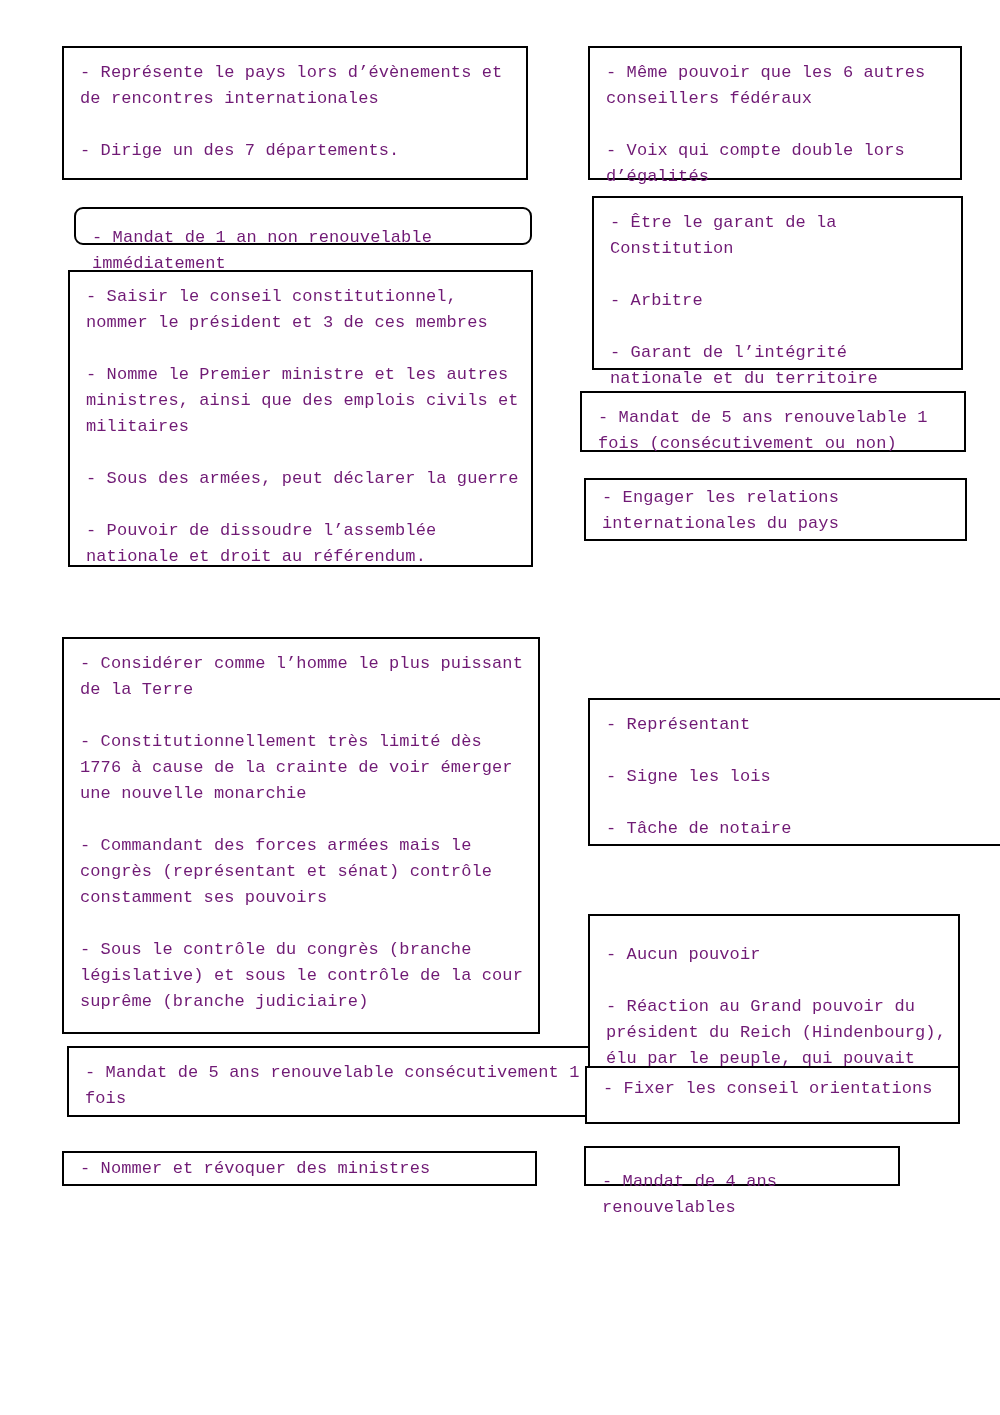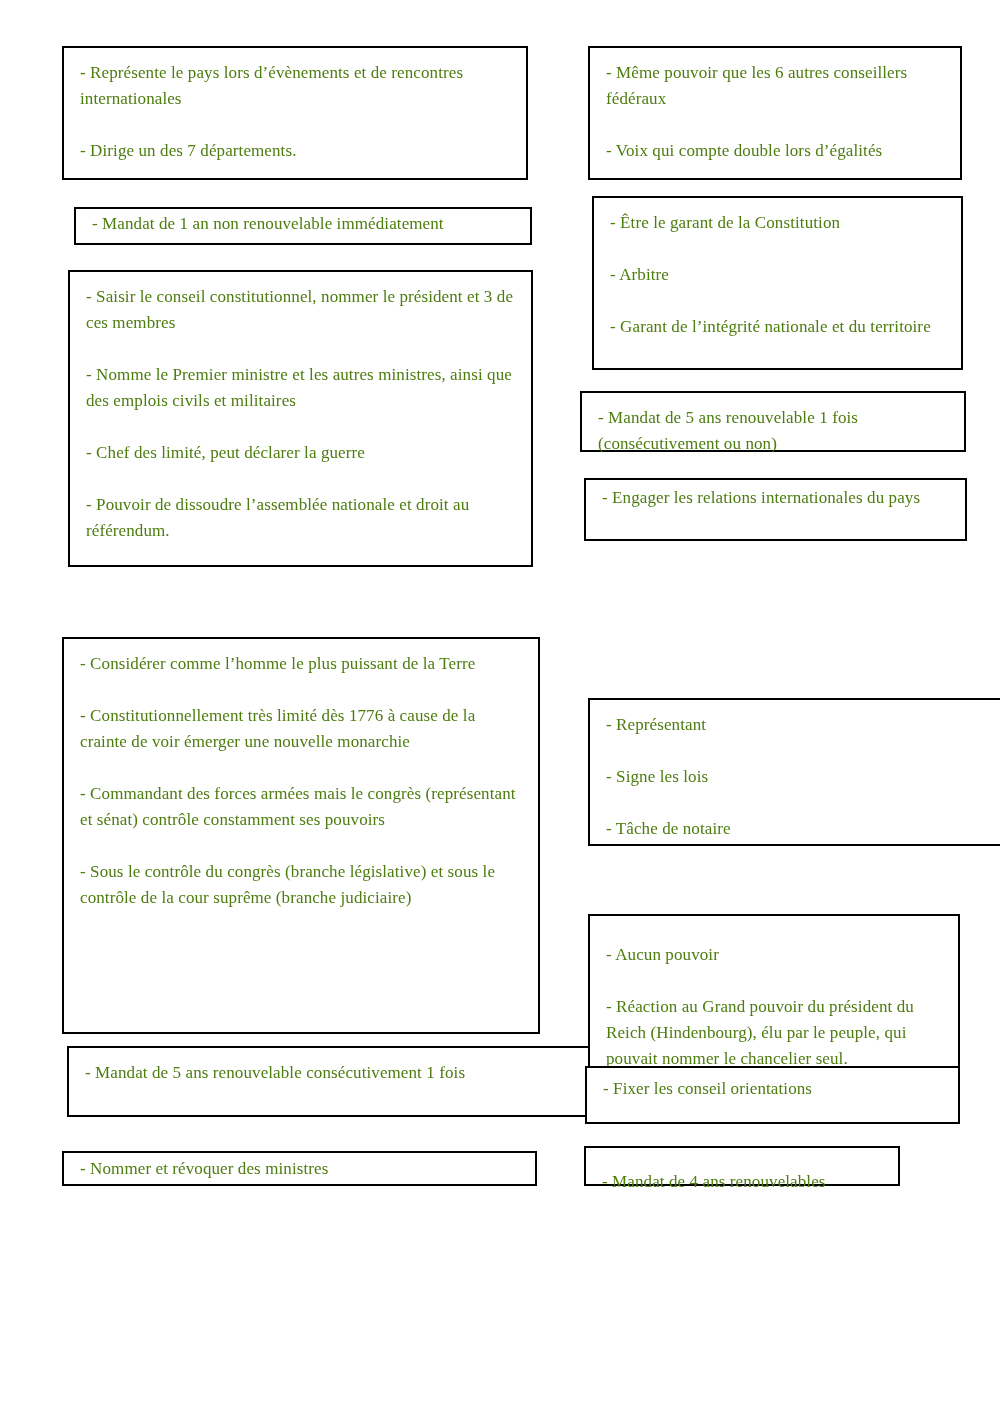--- a/index.html
+++ b/index.html
@@ -7,22 +7,22 @@
     padding: 0;
     background: #ffffff;
   }
   * { box-sizing: border-box; }
 
   .page {
     position: relative;
     width: 1000px;
     height: 1415px;
     background: #ffffff;
-    font-family: Liberation Serif, serif;
-    color: #4d7c0f;
+    font-family: Liberation Mono, monospace;
+    color: #701a75;
     overflow: hidden;
   }
 
   .box {
     position: absolute;
     border: 2px solid #000000;
     background: #ffffff;
     padding: 12px 12px 0 16px;
     font-size: 17px;
     line-height: 26px;
@@ -31,21 +31,21 @@
 
   .box p {
     margin: 0;
   }
   .box p + p {
     margin-top: 26px;
   }
 
   
   #l1 { left: 62px;  top: 46px;   width: 466px; height: 134px; }
-  #l2 { left: 74px;  top: 207px;  width: 458px; height: 38px;  padding-top: 2px; }
+  #l2 { left: 74px;  top: 207px;  width: 458px; height: 38px;  padding-top: 16px; border-radius: 9px; }
   #l3 { left: 68px;  top: 270px;  width: 465px; height: 297px; }
   #l4 { left: 62px;  top: 637px;  width: 478px; height: 397px; }
   #l5 { left: 67px;  top: 1046px; width: 556px; height: 71px;  }
   #l6 { left: 62px;  top: 1151px; width: 475px; height: 35px;  padding-top: 3px; }
 
   
   #r1 { left: 588px; top: 46px;   width: 374px; height: 134px; }
   #r2 { left: 592px; top: 196px;  width: 371px; height: 174px; }
   #r3 { left: 580px; top: 391px;  width: 386px; height: 61px;  }
   #r4 { left: 584px; top: 478px;  width: 383px; height: 63px;  padding-top: 5px; }
@@ -65,21 +65,21 @@
     <p>- Dirige un des 7 départements.</p>
   </div>
 
   <div class="box" id="l2">
     <p>- Mandat de 1 an non renouvelable immédiatement</p>
   </div>
 
   <div class="box" id="l3">
     <p>- Saisir le conseil constitutionnel, nommer le président et 3 de ces membres</p>
     <p>- Nomme le Premier ministre et les autres ministres, ainsi que des emplois civils et militaires</p>
-    <p>- Chef des limité, peut déclarer la guerre</p>
+    <p>- Sous des armées, peut déclarer la guerre</p>
     <p>- Pouvoir de dissoudre l’assemblée nationale et droit au référendum.</p>
   </div>
 
   <div class="box" id="l4">
     <p>- Considérer comme l’homme le plus puissant de la Terre</p>
     <p>- Constitutionnellement très limité dès 1776 à cause de la crainte de voir émerger une nouvelle monarchie</p>
     <p>- Commandant des forces armées mais le congrès (représentant et sénat) contrôle constamment ses pouvoirs</p>
     <p>- Sous le contrôle du congrès (branche législative) et sous le contrôle de la cour suprême (branche judiciaire)</p>
   </div>
 

